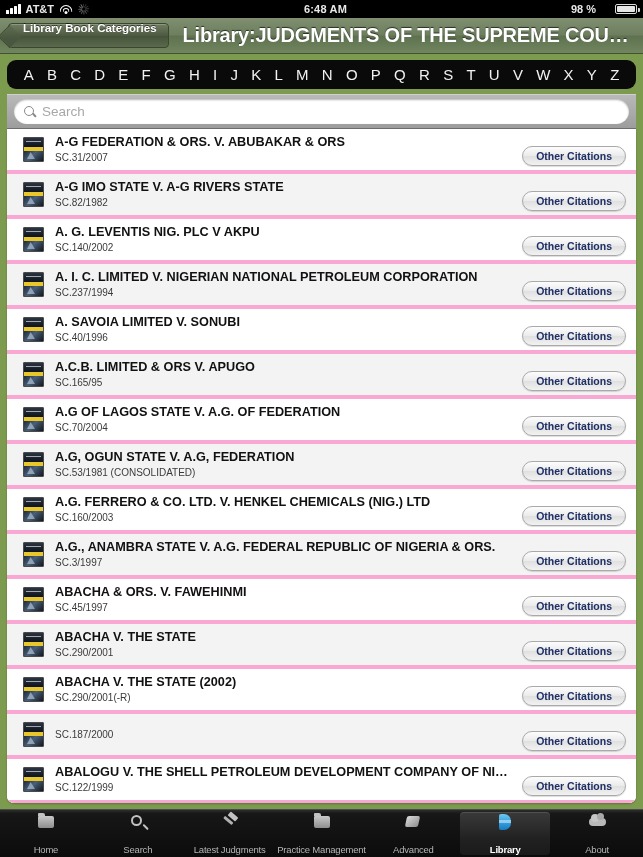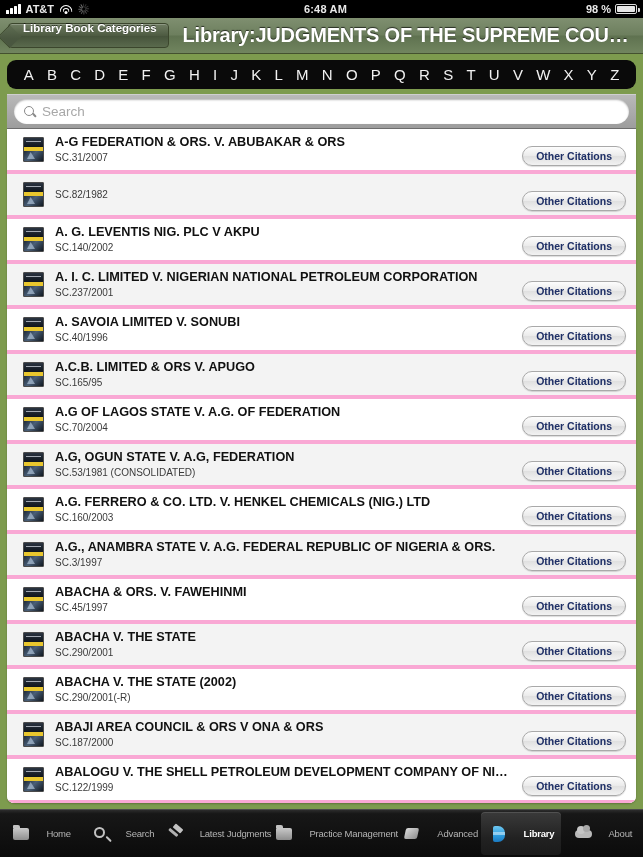--- a/index.html
+++ b/index.html
@@ -40,21 +40,21 @@
     left: 8px; right: 0;
     text-align: center;
     font-size: 11px;
     font-weight: bold;
     letter-spacing: .2px;
   }
   .sb-right {
     margin-left: auto;
     display: flex;
     align-items: center;
-    gap: 4px;
+    gap: 19px;
     z-index: 2;
     font-size: 11px;
   }
   .signal-bars { display: flex; align-items: flex-end; gap: 1.5px; height: 10px; }
   .signal-bars i {
     display: block; width: 2.5px; background: #fff; border-radius: .5px;
   }
   .signal-bars i:nth-child(1) { height: 4px; }
   .signal-bars i:nth-child(2) { height: 6px; }
   .signal-bars i:nth-child(3) { height: 8px; }
@@ -307,21 +307,21 @@
     flex: 0 0 48px;
     height: 48px;
     background: linear-gradient(to bottom, #2c2c2c 0%, #171717 8%, #0b0b0b 100%);
     border-top: 1px solid #4a4a4a;
     display: flex;
     align-items: stretch;
   }
   .tab {
     flex: 1 1 0;
     display: flex;
-    flex-direction: row;
+    flex-direction: column;
     align-items: center;
     justify-content: center;
     gap: 14px;
     cursor: pointer;
     position: relative;
     border-radius: 4px;
     margin: 2px 1px;
   }
   .tab.selected {
     background: linear-gradient(to bottom, #3a3a3a 0%, #222 60%, #1a1a1a 100%);
@@ -496,20 +496,21 @@
           </div>
           <div class="row alt">
             <div class="book-icon">
               <span class="bk-top"></span>
               <span class="bk-line"></span>
               <span class="bk-band"></span>
               <span class="bk-bot"></span>
               <span class="bk-gleam"></span>
             </div>
             <div class="row-text">
+              <div class="row-title">A-G IMO STATE V. A-G RIVERS STATE</div>
               <div class="row-sub">SC.82/1982</div>
             </div>
             <div class="citations-btn">Other Citations</div>
           </div>
           <div class="row">
             <div class="book-icon">
               <span class="bk-top"></span>
               <span class="bk-line"></span>
               <span class="bk-band"></span>
               <span class="bk-bot"></span>
@@ -524,21 +525,21 @@
           <div class="row alt">
             <div class="book-icon">
               <span class="bk-top"></span>
               <span class="bk-line"></span>
               <span class="bk-band"></span>
               <span class="bk-bot"></span>
               <span class="bk-gleam"></span>
             </div>
             <div class="row-text">
               <div class="row-title">A. I. C. LIMITED  V. NIGERIAN NATIONAL PETROLEUM CORPORATION</div>
-              <div class="row-sub">SC.237/2001</div>
+              <div class="row-sub">SC.237/1994</div>
             </div>
             <div class="citations-btn">Other Citations</div>
           </div>
           <div class="row">
             <div class="book-icon">
               <span class="bk-top"></span>
               <span class="bk-line"></span>
               <span class="bk-band"></span>
               <span class="bk-bot"></span>
               <span class="bk-gleam"></span>
@@ -663,21 +664,20 @@
           </div>
           <div class="row alt">
             <div class="book-icon">
               <span class="bk-top"></span>
               <span class="bk-line"></span>
               <span class="bk-band"></span>
               <span class="bk-bot"></span>
               <span class="bk-gleam"></span>
             </div>
             <div class="row-text">
-              <div class="row-title">ABAJI AREA COUNCIL &amp; ORS V ONA &amp; ORS</div>
               <div class="row-sub">SC.187/2000</div>
             </div>
             <div class="citations-btn">Other Citations</div>
           </div>
           <div class="row">
             <div class="book-icon">
               <span class="bk-top"></span>
               <span class="bk-line"></span>
               <span class="bk-band"></span>
               <span class="bk-bot"></span>

